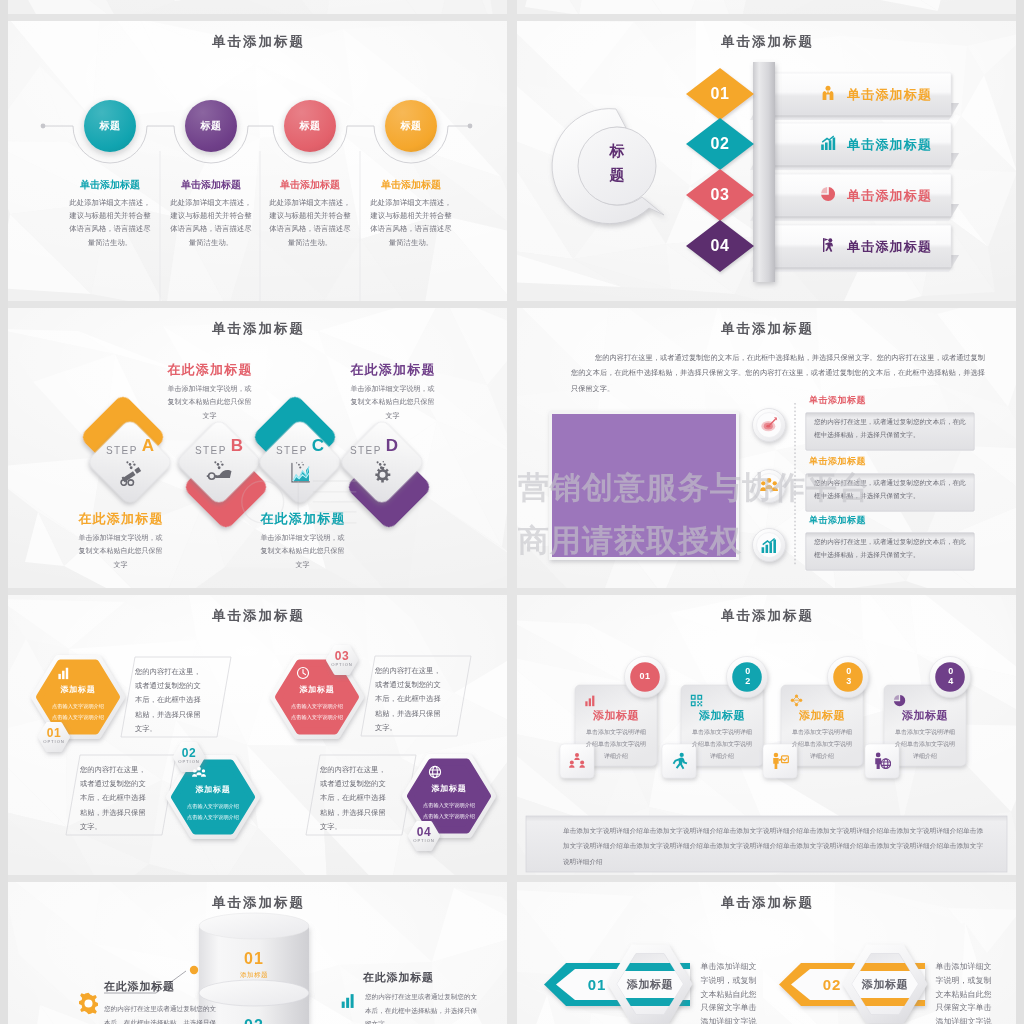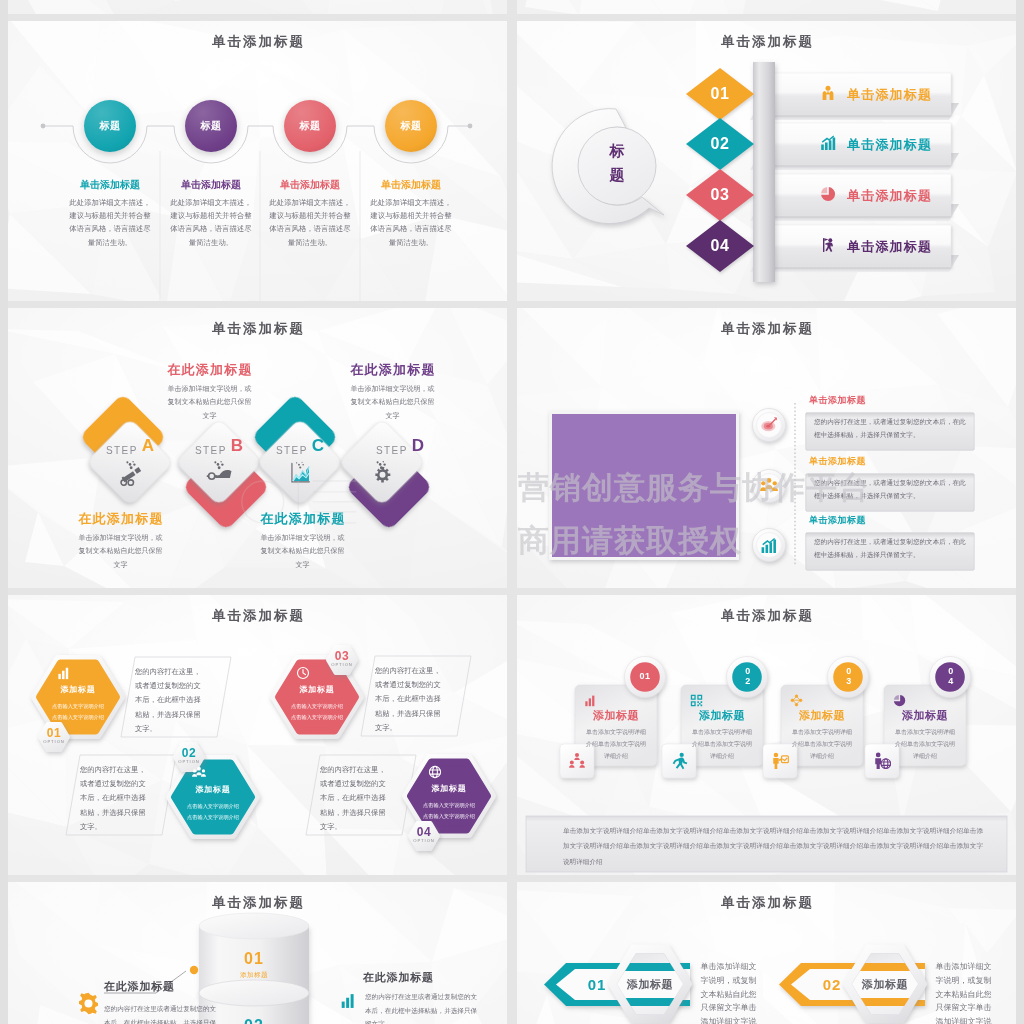--- a/index.html
+++ b/index.html
@@ -521,21 +521,21 @@
             <circle cx="11.6" cy="1.8" r=".4"></circle>
             <circle cx="9.2" cy="3.6" r=".7"></circle>
             <circle cx="12.4" cy="3.7" r=".6"></circle>
             <circle cx="10.2" cy="5.8" r=".8"></circle>
           </g>
           <path d="M3.8 2.6v14.2h13.4" stroke="#6a6a72" stroke-width=".9" stroke-linecap="round"></path>
           <path d="M4.6 16.2 7 11.4l2.3 2.6 2.6-5.6 2.8 3.4V7.6l2.2-2.6v11.2z" fill="#1fa9b8"></path>
           <path d="M4.6 16.2 7 11.4l2.3 2.6 2.6-5.6 2.8 3.4 2.2-6.8" stroke="#8fe3ef" stroke-width=".9" fill="none"></path>
           <path d="M4.6 16.2 7 12.6l2.3 1.8 2.6-3 2.8 2.2 2.2-3.4" stroke="#b8f0f7" stroke-width=".9" fill="none"></path>
         </svg></span></div>
-    <div class="s3step" style="left:360px"><span class="w">STEP</span><span class="l" style="color:#6f3f89">D</span></div>
+    <div class="s3step" style="left:334px"><span class="w">STEP</span><span class="l" style="color:#6f3f89">D</span></div>
     <div class="s3ic" style="left:361px"><span class="ic" style="width:26px;height:26px;color:#6a6a72;"><svg viewBox="0 0 20 20" fill="currentColor">
           <circle cx="6.6" cy="1.8" r=".8"></circle>
           <circle cx="11" cy="1.4" r=".55"></circle>
           <circle cx="8.6" cy="3.4" r="1"></circle>
           <circle cx="12" cy="3.5" r=".9"></circle>
           <circle cx="9.5" cy="6" r="1.1"></circle>
           <path d="M11.4 7.2l1.5.5.9-1.1 1.4 1.4-1.1.9.5 1.5h1.8v2h-1.8l-.5 1.5 1.1.9-1.4 1.4-.9-1.1-1.5.5v1.8h-2v-1.8l-1.5-.5-.9 1.1-1.4-1.4 1.1-.9-.5-1.5H4.9v-2h1.8l.5-1.5-1.1-.9 1.4-1.4.9 1.1 1.5-.5V5.4h2z"></path>
           <circle cx="10.4" cy="11.4" r="2.3" fill="#eeeef0"></circle>
         </svg></span></div>
     <div class="s3h" style="left:137px;top:53px;color:#e3616b">在此添加标题</div>
@@ -593,20 +593,21 @@
       <path d="M176 218L216 303L146 288Z" fill="rgb(246,246,246)"></path>
       <path d="M248 227L308 185L319 282Z" fill="rgb(251,251,251)"></path>
       <path d="M248 227L319 282L216 303Z" fill="rgb(244,244,244)"></path>
       <path d="M308 185L404 239L389 273Z" fill="rgb(246,246,246)"></path>
       <path d="M308 185L389 273L319 282Z" fill="rgb(248,248,248)"></path>
       <path d="M404 239L517 192L495 308Z" fill="rgb(250,250,250)"></path>
       <path d="M404 239L495 308L389 273Z" fill="rgb(250,250,250)"></path>
     </svg>
     <div class="glow"></div>
     <div class="stitle">单击添加标题</div>
+    <div class="s4intro">您的内容打在这里，或者通过复制您的文本后，在此框中选择粘贴，并选择只保留文字。您的内容打在这里，或者通过复制您的文本后，在此框中选择粘贴，并选择只保留文字。您的内容打在这里，或者通过复制您的文本后，在此框中选择粘贴，并选择只保留文字。</div>
     <svg class="lay" viewBox="0 0 499 280">
       <defs>
         <linearGradient id="bx" x1="0" y1="0" x2="0" y2="1">
           <stop offset="0" stop-color="#d5d5d8"></stop>
           <stop offset=".14" stop-color="#ededef"></stop>
           <stop offset="1" stop-color="#e0e0e3"></stop>
         </linearGradient>
         <linearGradient id="cir" x1=".2" y1="0" x2=".8" y2="1">
           <stop offset="0" stop-color="#ffffff"></stop>
           <stop offset="1" stop-color="#e9e9ec"></stop>

